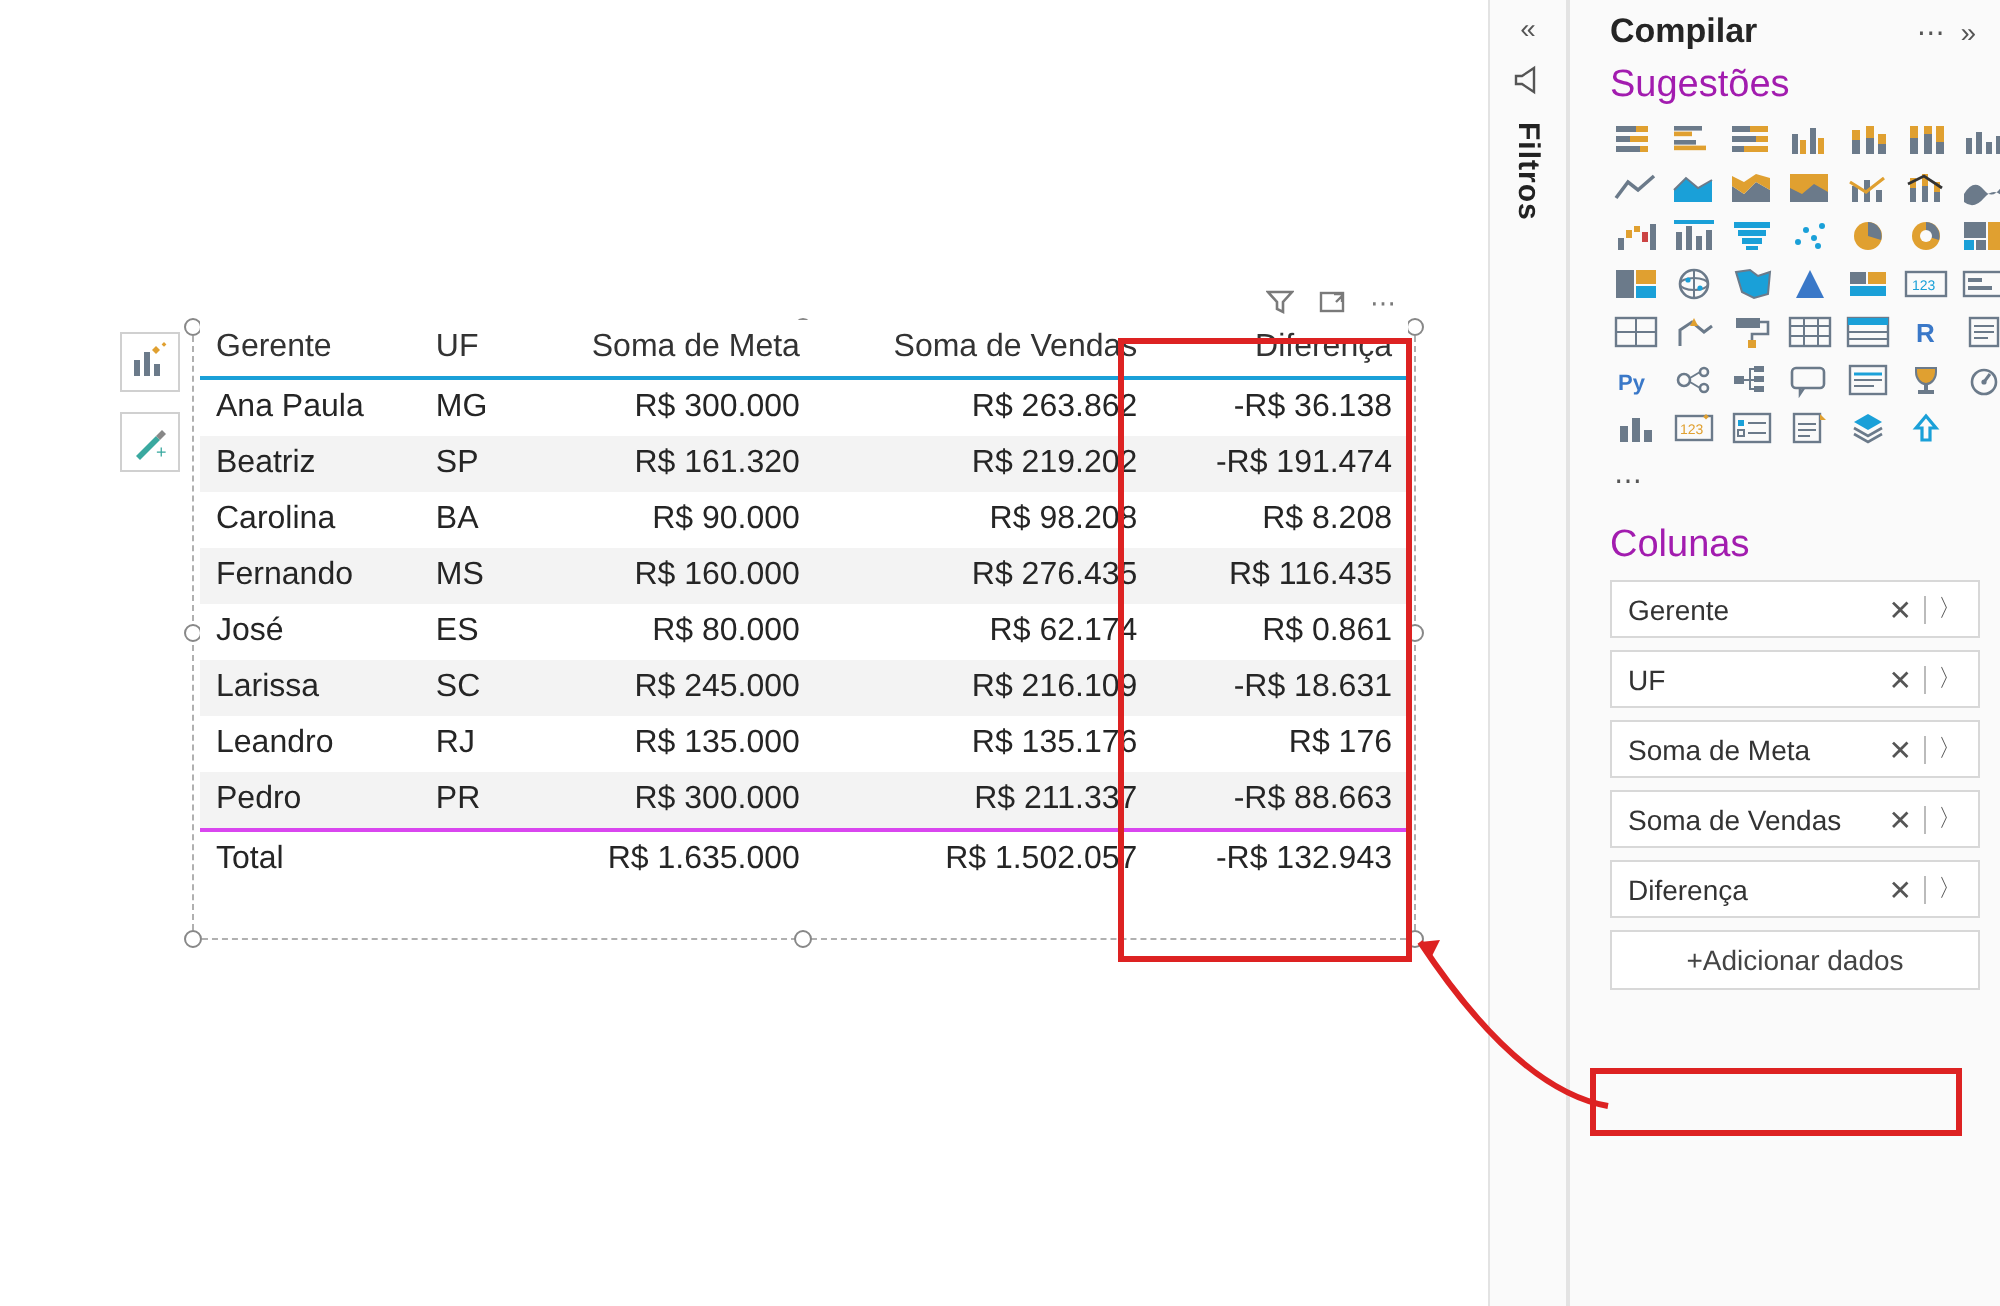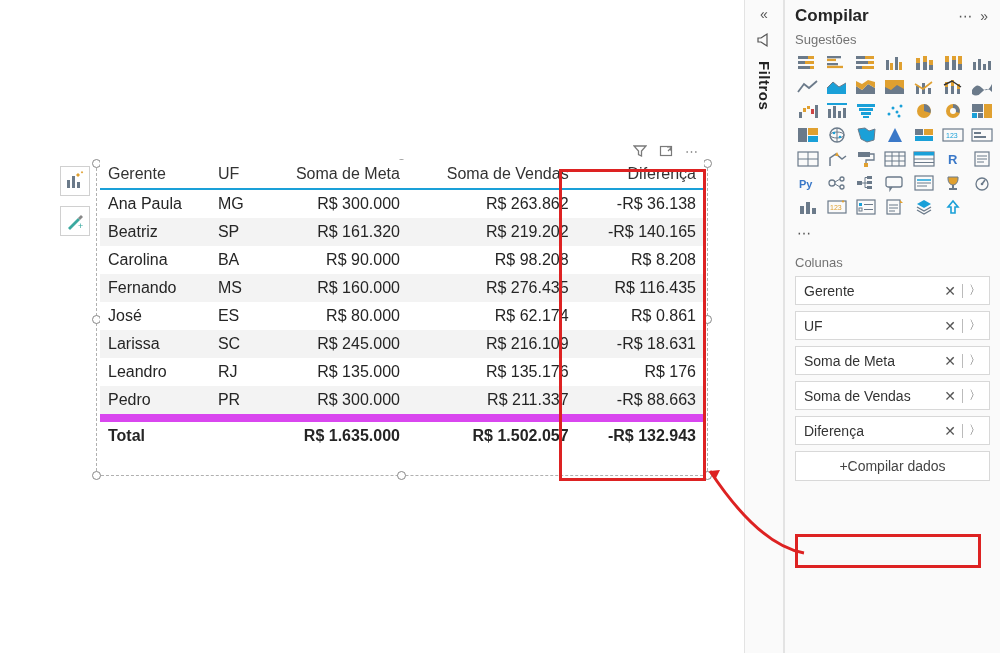--- a/index.html
+++ b/index.html
@@ -85,22 +85,22 @@
     font-size: 16px;
   }
   table.data th {
     border-bottom: 2px solid #1aa0d8;
     color: #333;
   }
   table.data td.num { text-align: right; }
   table.data th.num { text-align: right; }
   table.data tbody tr:nth-child(even) td { background: #f3f3f3; }
   table.data tfoot td {
-    border-top: 8px solid #d946ef;
-    font-weight: 700;
+    border-top: 2px solid #d946ef;
+    font-weight: 400;
   }
 
   
   .redbox1 {
     position: absolute;
     left: 559px; top: 169px;
     width: 147px; height: 312px;
     border: 3px solid #d22;
     pointer-events: none;
     z-index: 5;
@@ -142,32 +142,32 @@
     color: #222;
     letter-spacing: 0.5px;
   }
 
   .compile {
     position: absolute;
     left: 784px; top: 0;
     width: 216px; height: 653px;
     background: #fafafa;
     border-left: 1px solid #e3e3e3;
-    padding: 6px 10px 10px 10px;
+    padding: 6px 10px 10px 20px;
   }
   .compile-head {
     display: flex; align-items: center; justify-content: space-between;
     margin-bottom: 4px;
   }
   .compile-head .title { font-size: 17px; font-weight: 600; }
   .compile-head .more { letter-spacing: 2px; color: #555; font-size: 14px; }
 
   .section-label {
-    font-size: 13px;
-    color: #737373;
+    font-size: 19px;
+    color: #a21caf;
     margin: 6px 0 6px 0;
   }
 
   .viz-gallery {
     display: grid;
     grid-template-columns: repeat(7, 25px);
     gap: 4px 4px;
     margin-bottom: 6px;
   }
   .viz-gallery .cell {
@@ -260,21 +260,21 @@
             <td>MG</td>
             <td class="num">R$ 300.000</td>
             <td class="num">R$ 263.862</td>
             <td class="num">-R$ 36.138</td>
           </tr>
           <tr>
             <td>Beatriz</td>
             <td>SP</td>
             <td class="num">R$ 161.320</td>
             <td class="num">R$ 219.202</td>
-            <td class="num">-R$ 140.165</td>
+            <td class="num">-R$ 191.474</td>
           </tr>
           <tr>
             <td>Carolina</td>
             <td>BA</td>
             <td class="num">R$ 90.000</td>
             <td class="num">R$ 98.208</td>
             <td class="num">R$ 8.208</td>
           </tr>
           <tr>
             <td>Fernando</td>
@@ -756,20 +756,20 @@
       <div class="field-well">
         <span class="name">Diferença</span>
         <span class="acts">
           <span class="x">✕</span>
           <span class="bar"></span>
           <span class="gt">〉</span>
         </span>
       </div>
     </div>
 
-  <div class="add-data">+Compilar dados</div>
+  <div class="add-data">+Adicionar dados</div>
 </div>
 
 <div class="redbox2"></div>
 <svg class="redarrow" viewBox="0 0 102 90">
   <path d="M100 88 Q 55 80 6 6" fill="none" stroke="#d22" stroke-width="3"></path>
   <path d="M6 6 l10 -1 l-5 10 z" fill="#d22"></path>
 </svg>
 
 </body></html>

